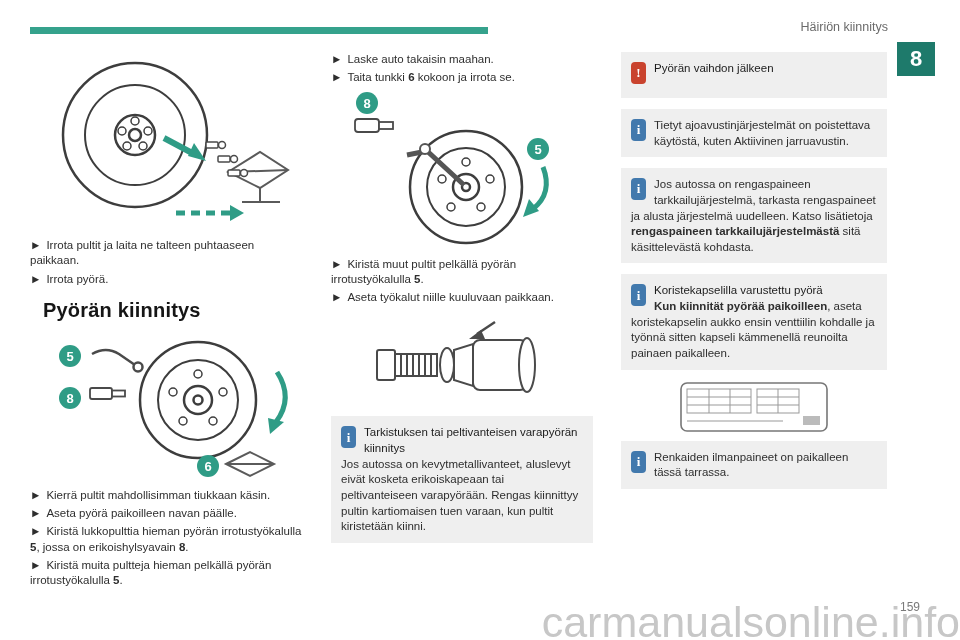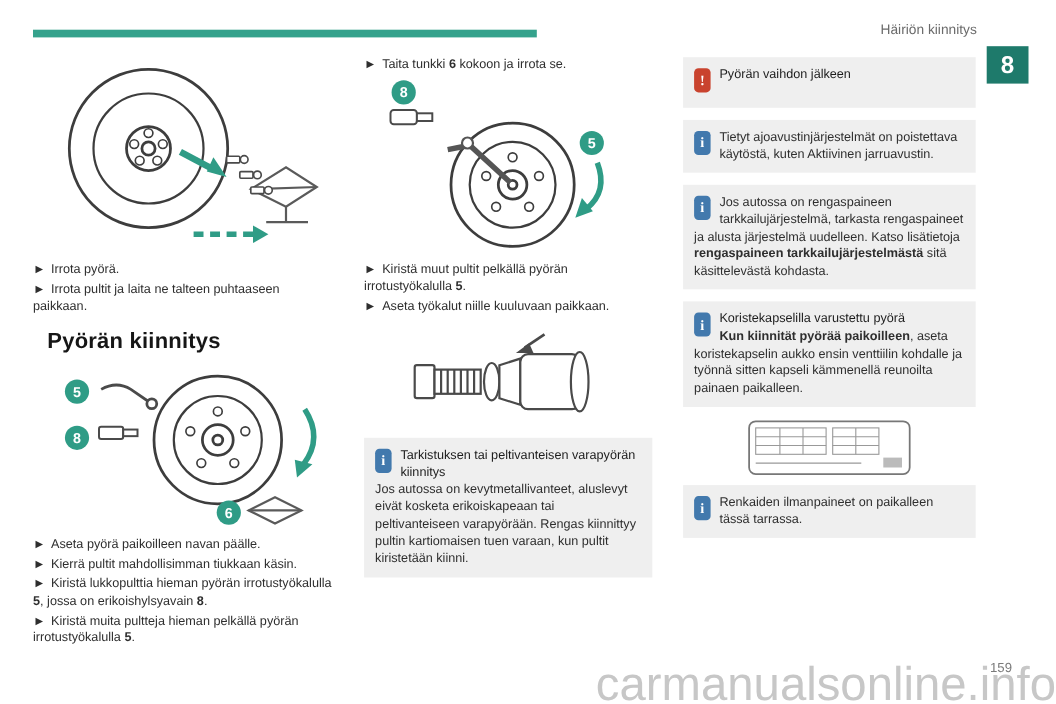--- a/index.html
+++ b/index.html
@@ -84,22 +84,22 @@
         <rect x="198" y="120" width="12" height="6" rx="1"></rect>
           <circle cx="214" cy="123" r="3.5"></circle>
       </g>
       <path d="M134 88 L164 104" stroke="#2f9c86" stroke-width="6" fill="none"></path>
       <polygon points="176,111 158,106 164,93" fill="#2f9c86"></polygon>
       <path d="M146 163 L200 163" stroke="#2f9c86" stroke-width="5" stroke-dasharray="9 6" fill="none"></path>
       <polygon points="214,163 200,155 200,171" fill="#2f9c86"></polygon>
     </svg>
   </div>
 
+  <p class="step"><span class="bullet">►</span><span>Irrota pultit ja laita ne talteen puhtaaseen paikkaan.</span></p>
   <p class="step"><span class="bullet">►</span><span>Irrota pyörä.</span></p>
-  <p class="step"><span class="bullet">►</span><span>Irrota pultit ja laita ne talteen puhtaaseen paikkaan.</span></p>
 
   <h2 class="heading">Pyörän kiinnitys</h2>
 
   <div class="fig">
     <svg width="270" height="150" viewBox="0 0 270 150">
       <g stroke="#4a4a4a" fill="none" stroke-width="2.5">
         <path d="M62 24 q14 -8 27 0 l16 11"></path>
         <circle cx="108" cy="37" r="4.5" fill="#ffffff"></circle>
       </g>
       <g fill="#ffffff" stroke="#4a4a4a" stroke-width="1.8">
@@ -127,28 +127,29 @@
       </g>
       <circle cx="40" cy="26" r="11" fill="#2f9c86"></circle>
       <text class="badge-num" x="40" y="30.5">5</text>
       <circle cx="40" cy="68" r="11" fill="#2f9c86"></circle>
       <text class="badge-num" x="40" y="72.5">8</text>
       <circle cx="178" cy="136" r="11" fill="#2f9c86"></circle>
       <text class="badge-num" x="178" y="140.5">6</text>
     </svg>
   </div>
 
+  <p class="step"><span class="bullet">►</span><span>Kierrä pultit mahdollisimman tiukkaan käsin.</span></p>
   <p class="step"><span class="bullet">►</span><span>Aseta pyörä paikoilleen navan päälle.</span></p>
-  <p class="step"><span class="bullet">►</span><span>Kierrä pultit mahdollisimman tiukkaan käsin.</span></p>
   <p class="step"><span class="bullet">►</span><span>Kiristä lukkopulttia hieman pyörän irrotustyökalulla <b>5</b>, jossa on erikoishylsyavain <b>8</b>.</span></p>
   <p class="step"><span class="bullet">►</span><span>Kiristä muita pultteja hieman pelkällä pyörän irrotustyökalulla <b>5</b>.</span></p>
 </div>
 
 <div class="col col2">
 
+  <p class="step"><span class="bullet">►</span><span>Laske auto takaisin maahan.</span></p>
   <p class="step"><span class="bullet">►</span><span>Taita tunkki <b>6</b> kokoon ja irrota se.</span></p>
 
   <div class="fig">
     <svg width="240" height="160" viewBox="0 0 240 160">
       <g fill="#ffffff" stroke="#4a4a4a" stroke-width="1.8">
         <rect x="24" y="30" width="24" height="13" rx="3"></rect>
         <rect x="48" y="33" width="14" height="7"></rect>
       </g>
       <g stroke="#3d3d3d" fill="#ffffff" stroke-width="2.5">
         <circle cx="135" cy="98" r="56"></circle>

